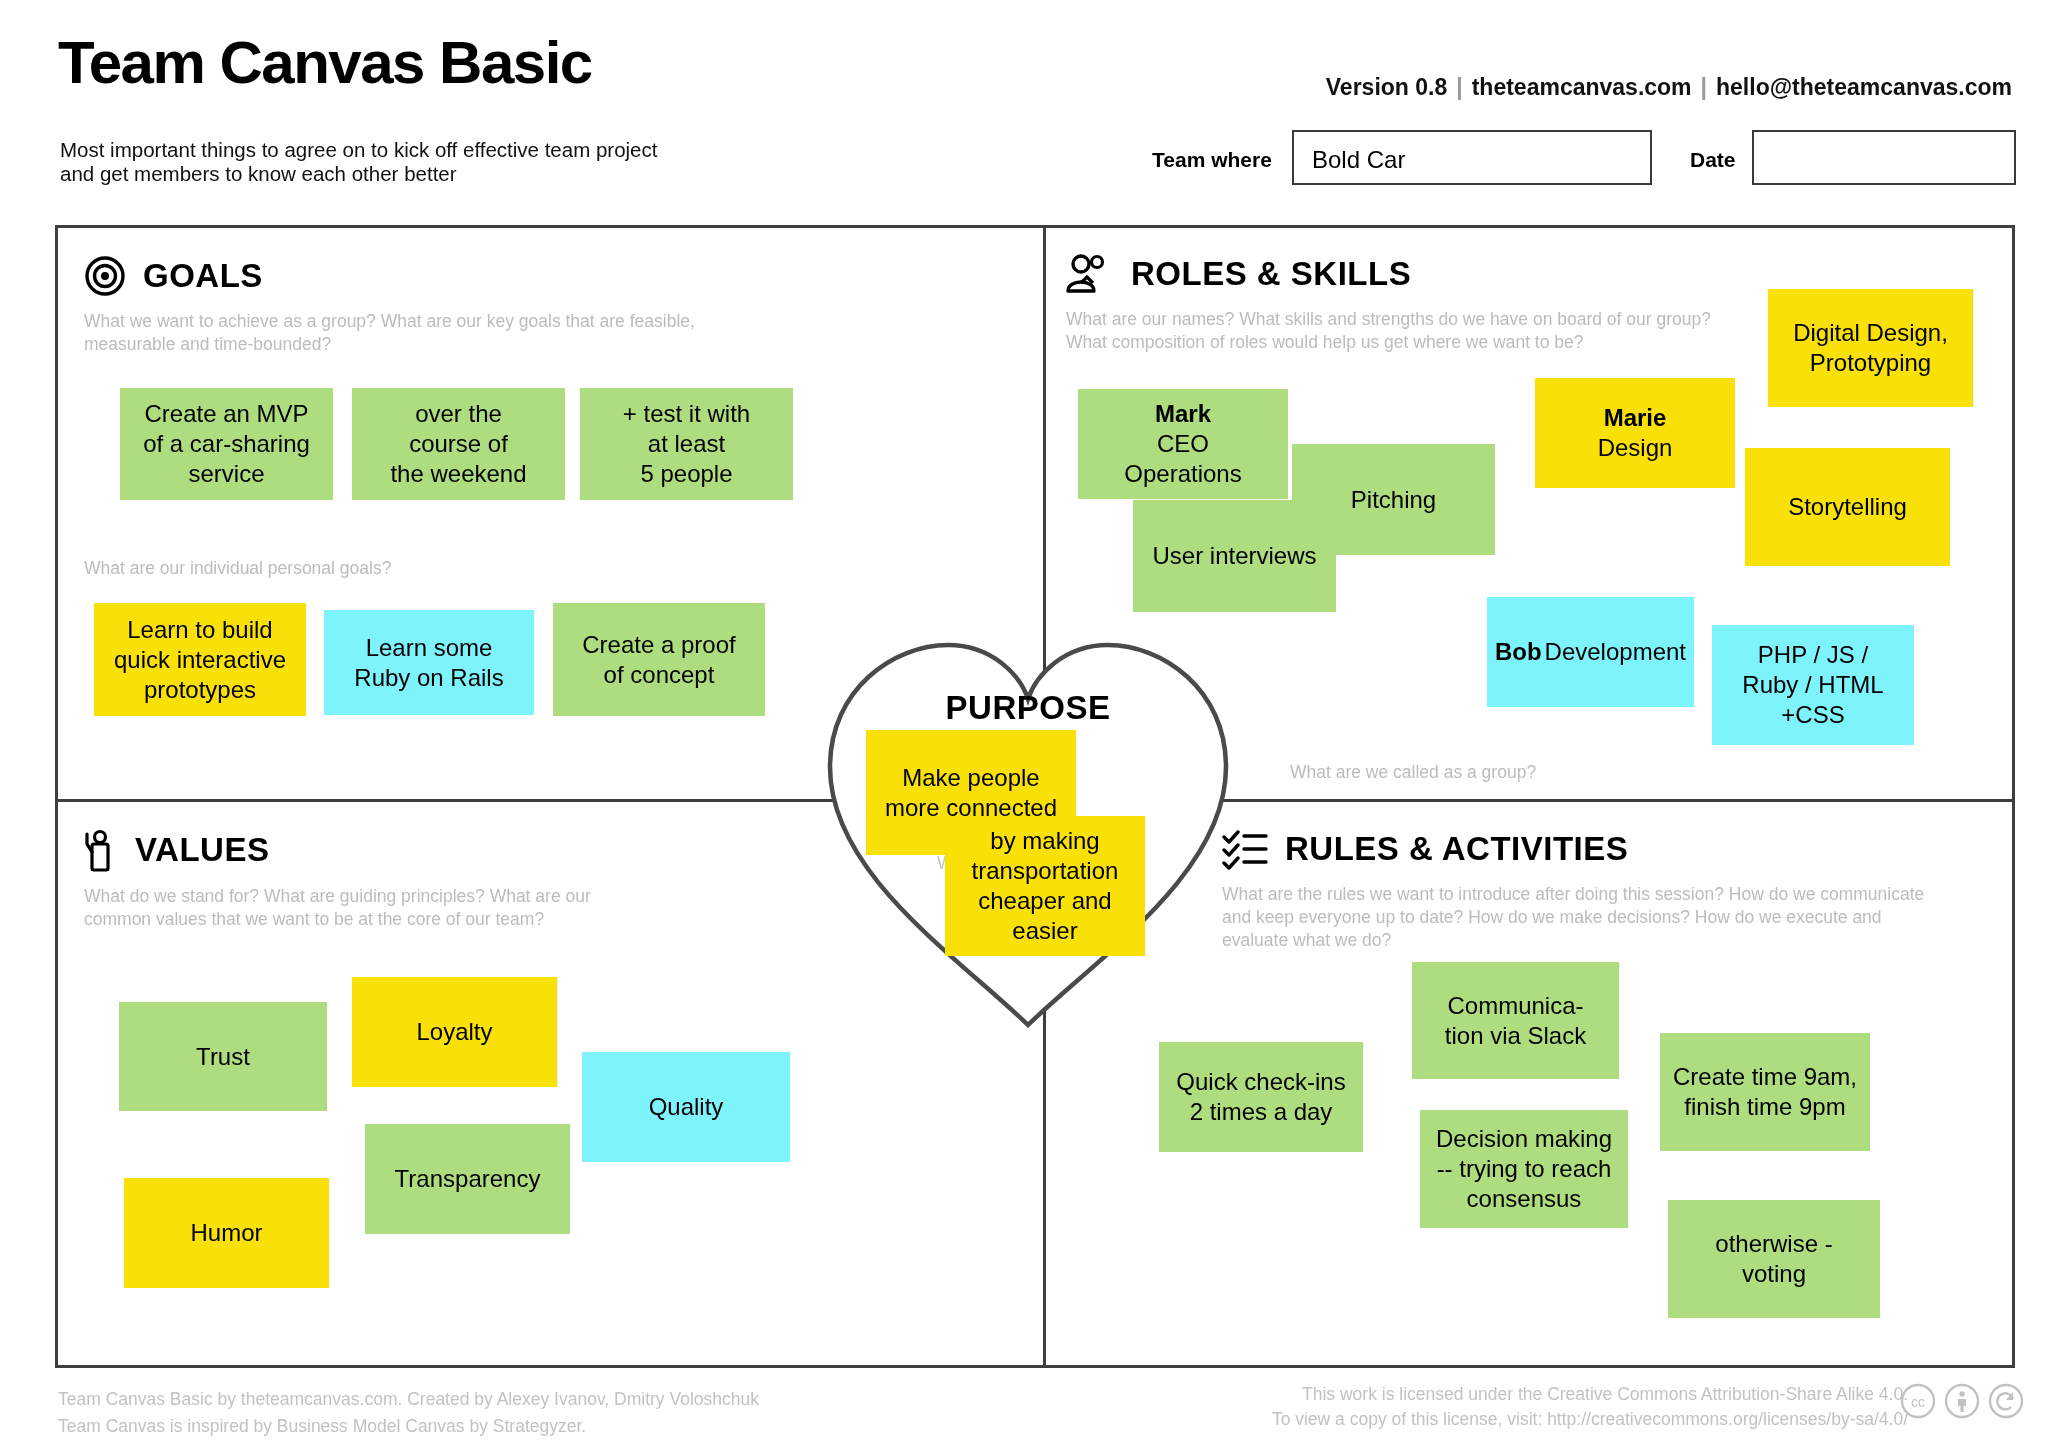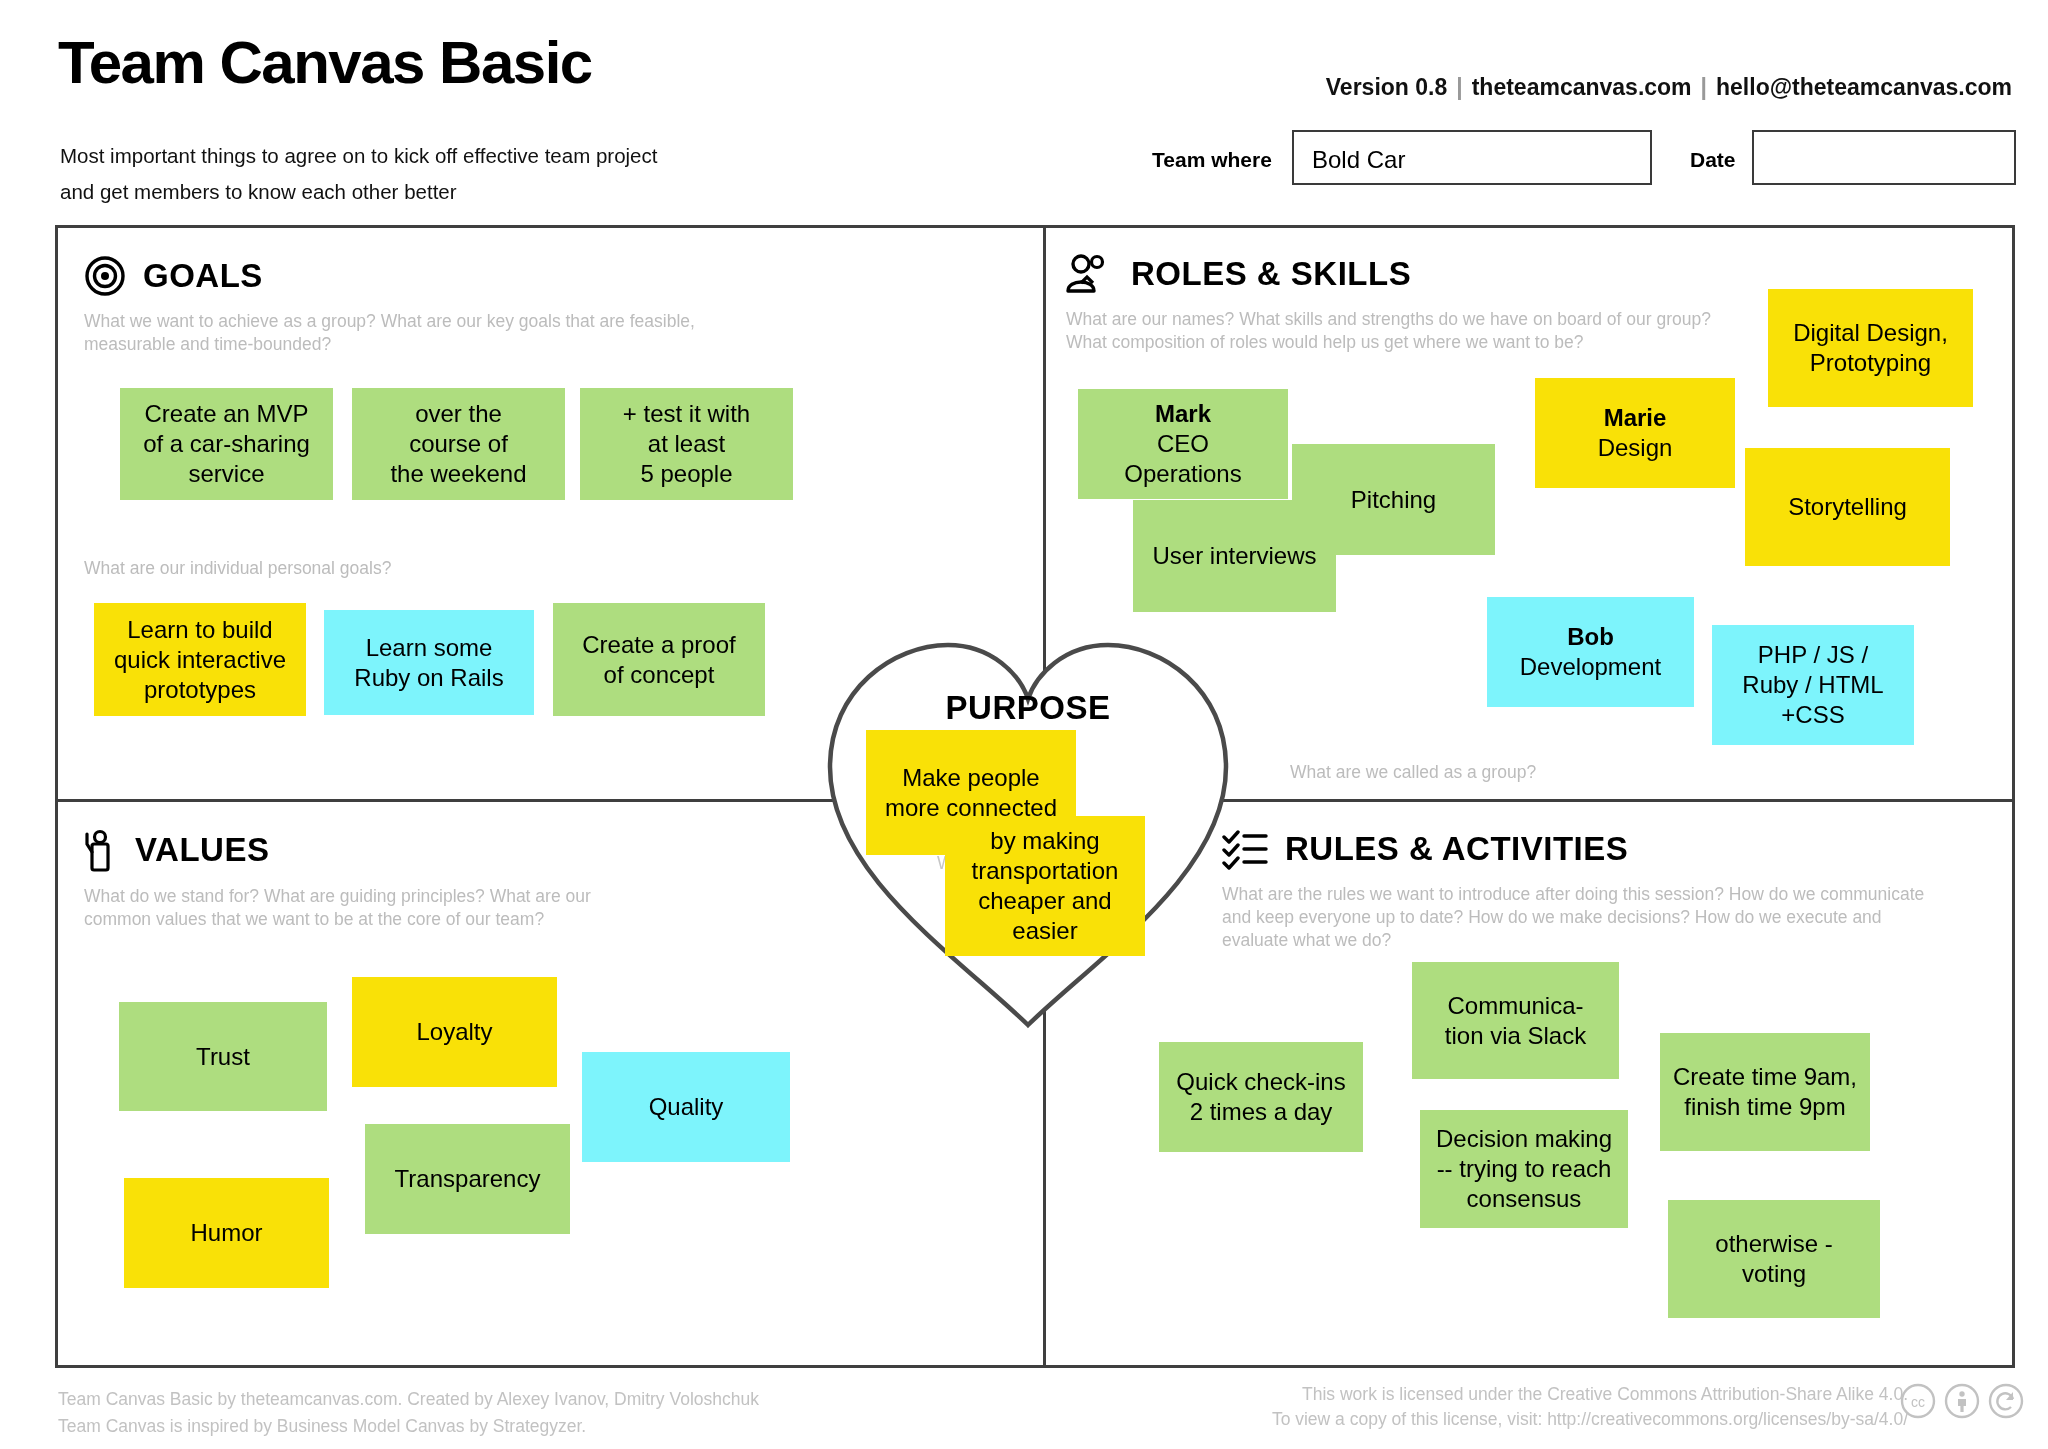--- a/index.html
+++ b/index.html
@@ -18,21 +18,21 @@
 
   
   #header { position: absolute; left: 0; top: 0; width: 2048px; height: 225px; }
   #page-title {
     position: absolute; left: 58px; top: 28px;
     font-size: 60px; font-weight: bold; letter-spacing: -1.5px;
     font-family: "Liberation Sans", sans-serif;
   }
   #subtitle {
     position: absolute; left: 60px; top: 138px;
-    font-size: 20.5px; line-height: 36px; color: #111;
+    font-size: 20.5px; line-height: 24px; color: #111;
   }
   #meta-line {
     position: absolute; right: 36px; top: 74px;
     font-size: 23px; color: #111; white-space: nowrap; font-weight: bold;
   }
   #meta-line .sep { color: #999; padding: 0 9px; }
 
   #teamname-label {
     position: absolute; left: 1152px; top: 148px;
     font-size: 21px; font-weight: bold;
@@ -237,21 +237,21 @@
 <div class="note green" style="left:1133px; top:500px; width:203px; height:112px;">User interviews</div>
 
 <div class="note yellow" style="left:1535px; top:378px; width:200px; height:110px; flex-direction:column;">
   <span class="nm">Marie</span>
   <span style="white-space:pre-line">Design</span>
 </div>
 <div class="note yellow" style="left:1768px; top:289px; width:205px; height:118px;">Digital Design,
 Prototyping</div>
 <div class="note yellow" style="left:1745px; top:448px; width:205px; height:118px;">Storytelling</div>
 
-<div class="note cyan" style="left:1487px; top:597px; width:207px; height:110px; flex-direction:column;">
+<div class="note cyan" style="left:1487px; top:597px; width:207px; height:110px; justify-content:space-between;">
   <span class="nm">Bob</span>
   <span style="white-space:pre-line">Development</span>
 </div>
 <div class="note cyan" style="left:1712px; top:625px; width:202px; height:120px;">PHP / JS /
 Ruby / HTML
 +CSS</div>
 
 <div id="purpose-wrap">
   <svg id="heart-svg" width="440" height="410" viewBox="0 0 440 410">
     <path d="M220 398 C 150 330 22 246 22 140 C 22 62 86 18 140 18 C 184 18 212 48 220 72 C 228 48 256 18 300 18 C 354 18 418 62 418 140 C 418 246 290 330 220 398 Z" fill="#ffffff" stroke="#4a4a4a" stroke-width="4.5"></path>

